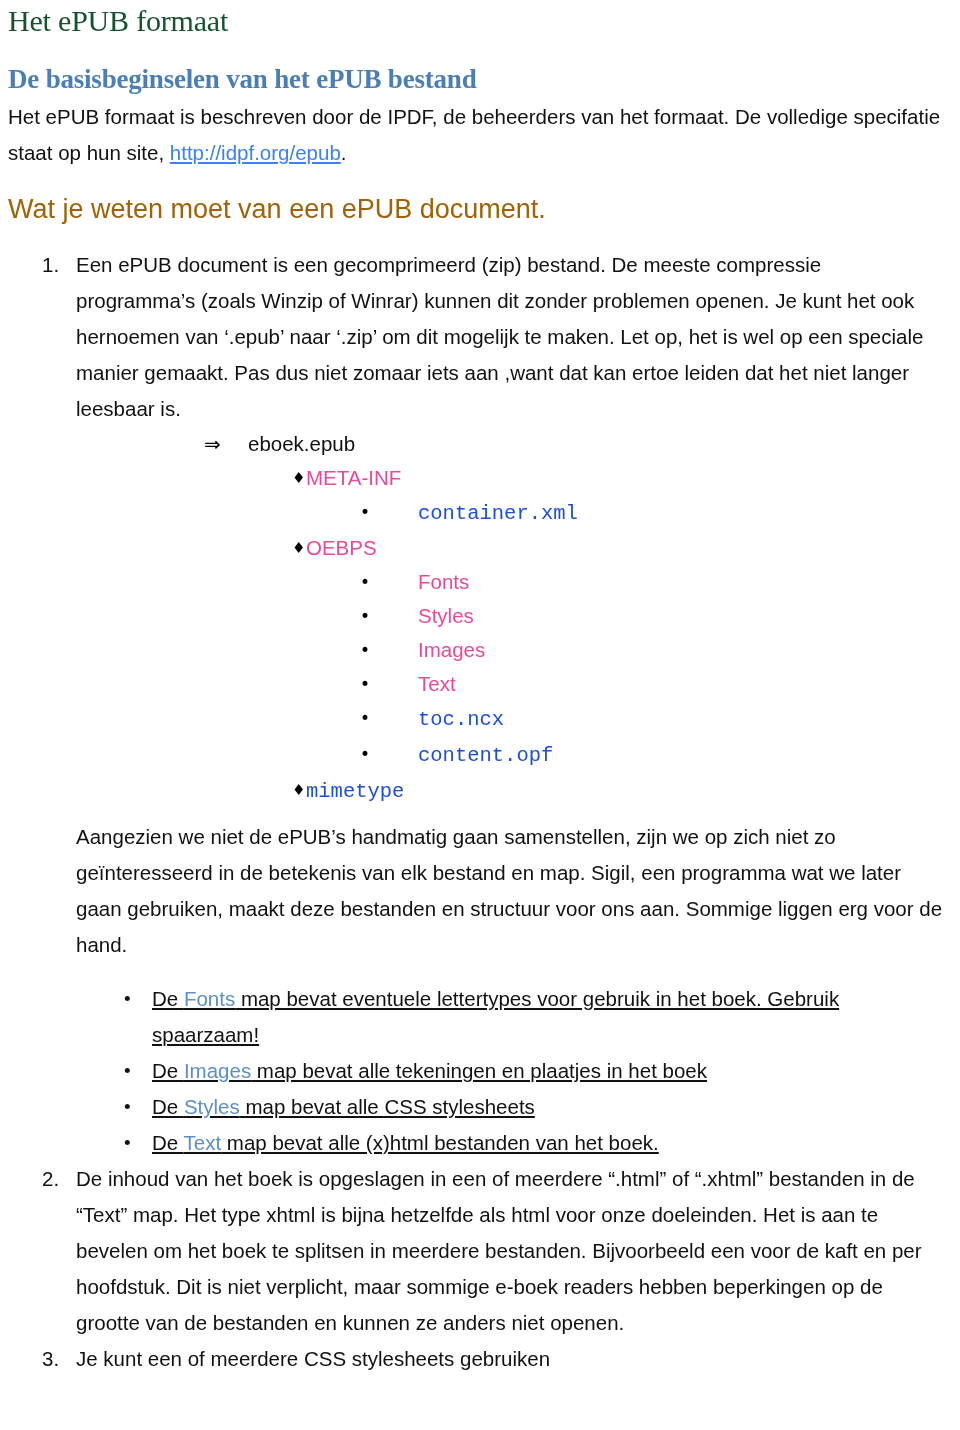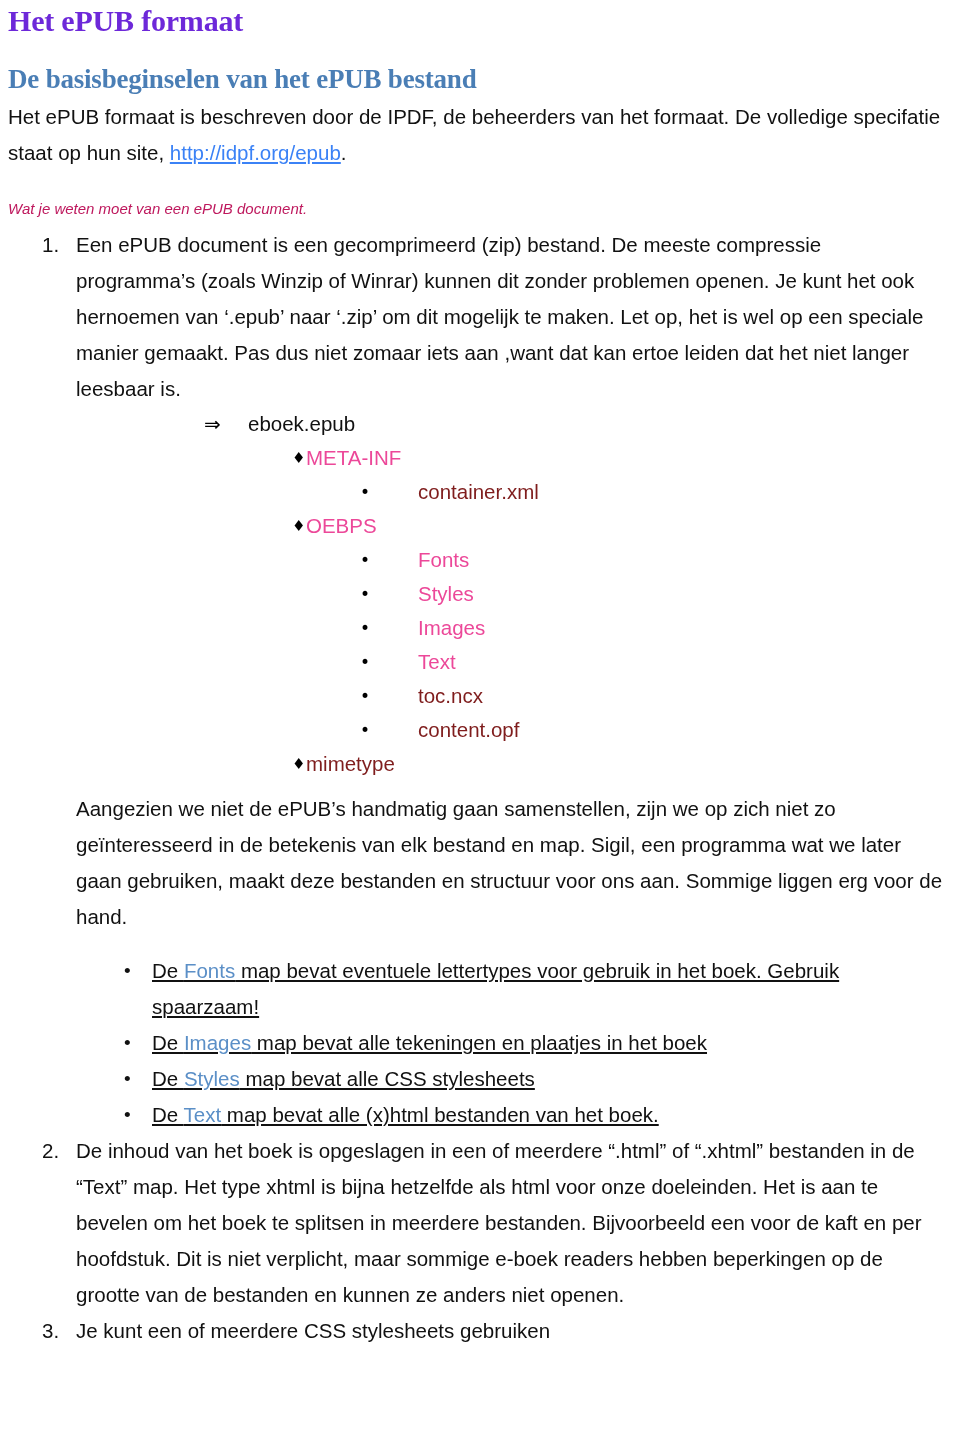--- a/index.html
+++ b/index.html
@@ -20,24 +20,24 @@
     width: 960px;
     min-height: 1430px;
     padding: 0;
     box-sizing: border-box;
     overflow: hidden;
   }
 
   
   .doc-title {
     font-family: "Liberation Serif", serif;
-    font-weight: bold;
+    font-weight: normal;
     font-size: 30px;
     line-height: 1.0;
-    color: #6d28d9;
+    color: #14532d;
     margin: 0;
     padding: 6px 0 0 8px;
     letter-spacing: -0.2px;
   }
   .doc-subtitle {
     font-family: "Liberation Serif", serif;
     font-weight: bold;
     font-size: 27px;
     line-height: 1.0;
     color: #4A7EB5;
@@ -50,26 +50,25 @@
   .para {
     font-size: 20.5px;
     line-height: 36px;
     color: #111111;
     margin: 0;
     padding: 6px 18px 0 8px;
     text-align: left;
   }
 
   .lead-line {
-    font-size: 15px;
-    line-height: 36px;
-    color: #be185d;
+    font-size: 27px;
+    line-height: 36px;
+    color: #a16207;
     margin: 0;
     padding: 20px 18px 0 8px;
-    font-style: italic;
   }
 
   a.doc-link,
   .doc-link {
     color: #3b82f6;
     text-decoration: underline;
   }
 
   
   ol.numlist {
@@ -90,21 +89,21 @@
   }
   ol.numlist > li::before {
     content: counter(numitem) ".";
     position: absolute;
     left: 42px;
     top: 0;
     font-size: 20.5px;
     line-height: 36px;
     color: #111111;
   }
-  ol.numlist > li.first-item { }
+  ol.numlist > li.first-item { margin-top: 20px; }
   .sub-para {
     display: block;
     margin: 0;
   }
 
   
   .tree { margin: 0; padding: 0; }
 
   .tree-row {
     font-size: 20.5px;
@@ -133,21 +132,21 @@
   }
   
   .lvl2 { padding-left: 284px; }
   .lvl2 .tree-marker {
     width: 58px;
     font-size: 17px;
     vertical-align: 1px;
   }
 
   .folder { color: #ec4899; }
-  .file   { color: #7f1d1d; }
+  .file   { color: #1d4ed8; font-family: Liberation Mono, monospace; }
 
   
   ul.bullets {
     margin: 0;
     padding: 0;
     list-style: none;
     text-decoration: underline;
   }
   ul.bullets > li {
     position: relative;

